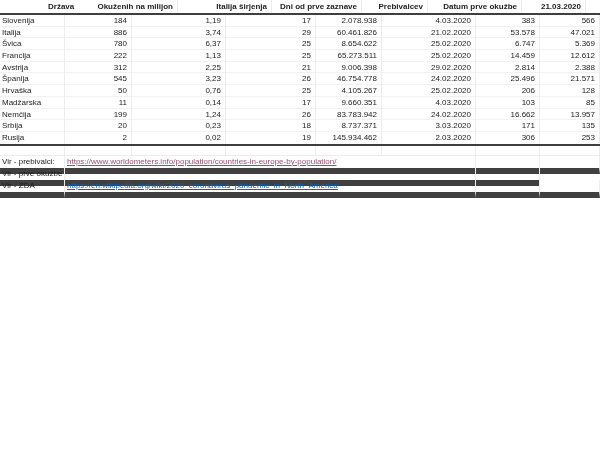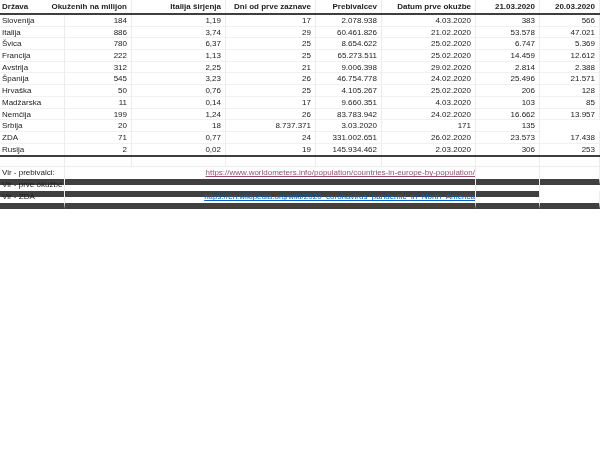--- a/index.html
+++ b/index.html
@@ -4,21 +4,21 @@
 <style>
   html,body{margin:0;padding:0;background:#fff;}
   .canvas{
     position:relative;width:600px;height:450px;background:#ffffff;overflow:hidden;
     font-family:"Liberation Sans",sans-serif;color:#1c1c1c;
   }
   .sheet{position:absolute;left:0;top:0;width:600px;}
   
   .trow{display:grid;grid-template-columns:65px 67px 94px 90px 66px 94px 64px 60px;}
   .hrow{display:grid;grid-template-columns:132px 94px 90px 66px 94px 64px 60px;
-        height:13px;border-bottom:2px solid #3f3f3f;}
+        height:13px;border-bottom:2px solid #3f3f3f;padding-left:46px;}
   .hcell{
     font-size:8px;font-weight:bold;line-height:13px;white-space:nowrap;
     border-right:1px solid #ececec;box-sizing:border-box;overflow:hidden;
   }
   .hcell:last-child{border-right:1px solid #ececec;}
   .merged{position:relative;}
   .hdr-left{position:absolute;left:2px;top:0;}
   .drow{height:11.7px;}
   .cell{
     font-size:8px;line-height:11.7px;white-space:nowrap;overflow:hidden;
@@ -27,21 +27,21 @@
   .num{text-align:right;padding-right:4px;}
   .txt{text-align:left;padding-left:2px;}
   #body-rows{border-bottom:2px solid #3f3f3f;}
   #body-rows .drow:last-child .cell{border-bottom:none;}
   
   .brow{height:10px;}
   .brow .cell{border-bottom:1px solid #ececec;}
   .lrow{display:grid;grid-template-columns:65px 411px 64px 60px;height:12px;}
   .lrow .cell{line-height:12px;border-bottom:6px solid #404040;}
   .label{overflow:visible;}
-  .linkcell{padding-left:2px;text-align:right;}
+  .linkcell{padding-left:2px;}
   a.src-link{font-size:8px;text-decoration:underline;cursor:pointer;}
 </style>
 </head>
 <body>
 
 <div class="canvas">
   <div class="sheet">
     <div class="hrow" id="header-row">
         <div class="hcell merged num"><span class="hdr-left">Država</span><span>Okuženih na milijon</span></div>
         <div class="hcell num">Italija širjenja</div>
@@ -138,35 +138,26 @@
           <div class="cell num">1,24</div>
           <div class="cell num">26</div>
           <div class="cell num">83.783.942</div>
           <div class="cell num">24.02.2020</div>
           <div class="cell num">16.662</div>
           <div class="cell num">13.957</div>
         </div>
         <div class="trow drow">
           <div class="cell txt">Srbija</div>
           <div class="cell num">20</div>
+          <div class="cell num">0,23</div>
           <div class="cell num">18</div>
           <div class="cell num">8.737.371</div>
           <div class="cell num">3.03.2020</div>
           <div class="cell num">171</div>
           <div class="cell num">135</div>
-        </div>
-        <div class="trow drow">
-          <div class="cell txt">ZDA</div>
-          <div class="cell num">71</div>
-          <div class="cell num">0,77</div>
-          <div class="cell num">24</div>
-          <div class="cell num">331.002.651</div>
-          <div class="cell num">26.02.2020</div>
-          <div class="cell num">23.573</div>
-          <div class="cell num">17.438</div>
         </div>
         <div class="trow drow">
           <div class="cell txt">Rusija</div>
           <div class="cell num">2</div>
           <div class="cell num">0,02</div>
           <div class="cell num">19</div>
           <div class="cell num">145.934.462</div>
           <div class="cell num">2.03.2020</div>
           <div class="cell num">306</div>
           <div class="cell num">253</div>

